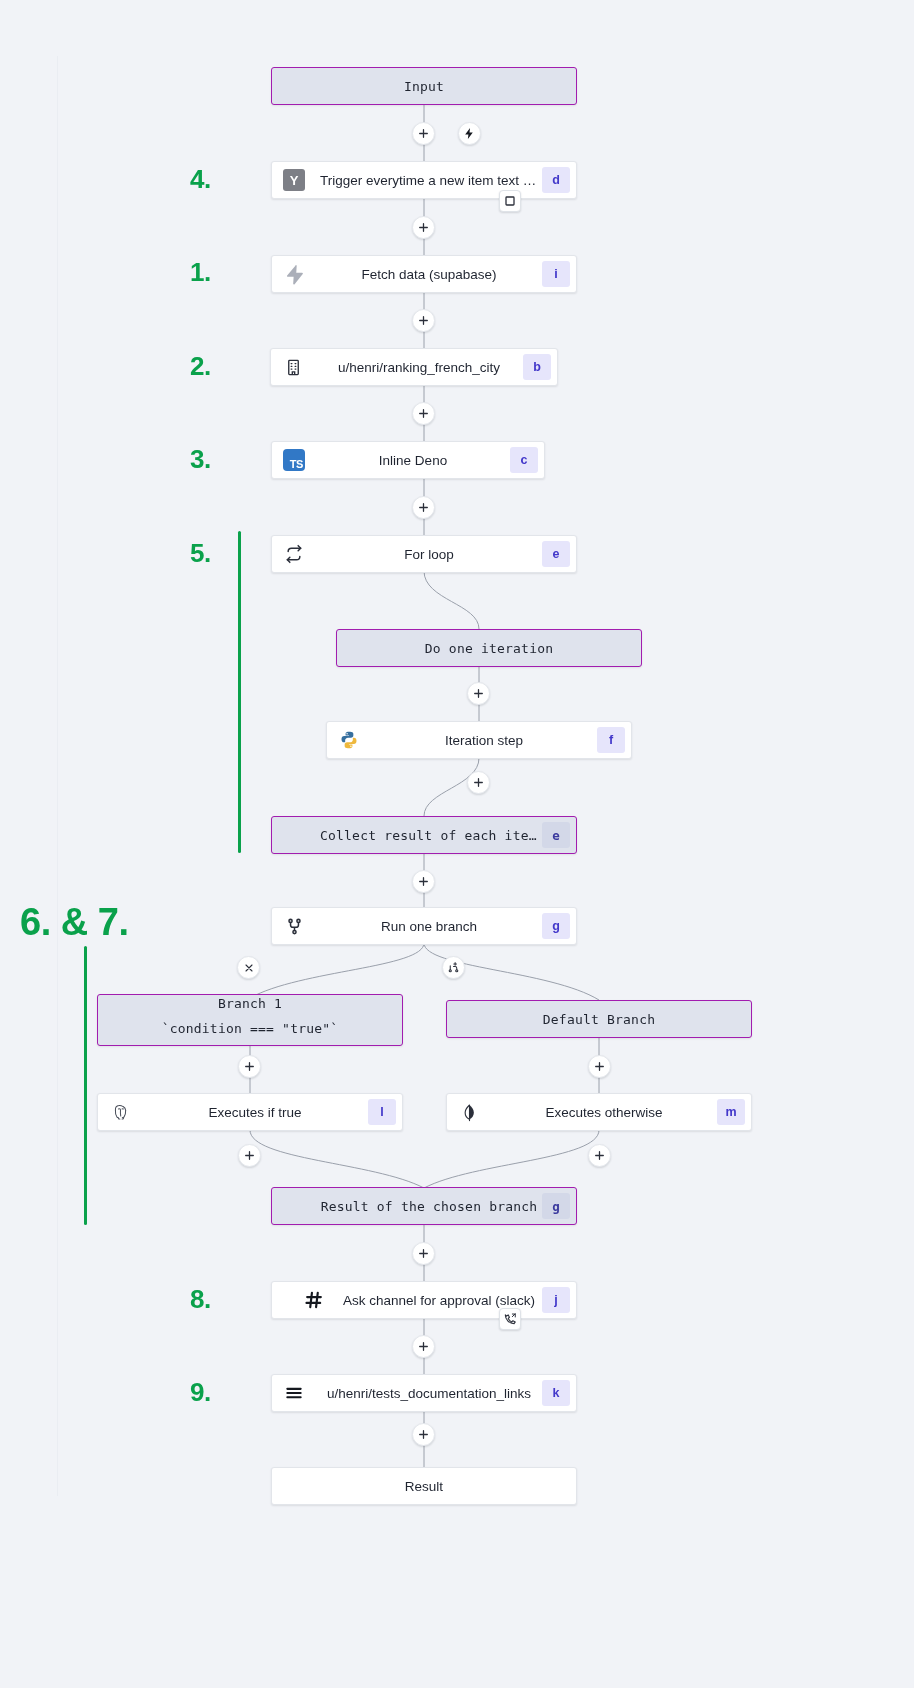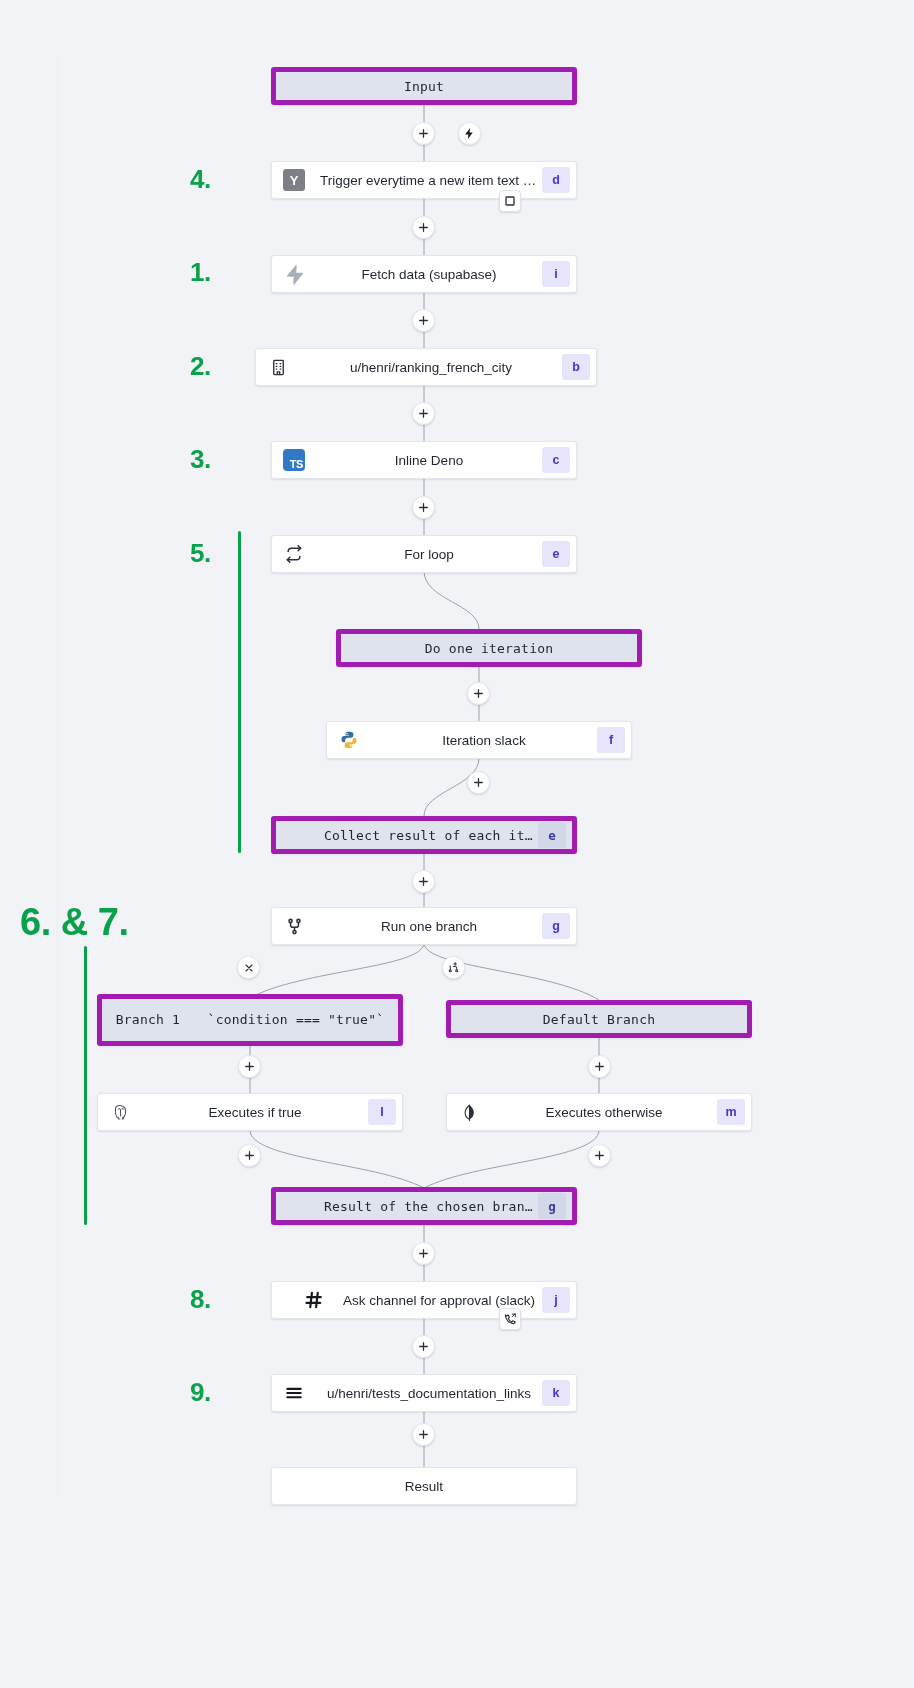--- a/index.html
+++ b/index.html
@@ -33,21 +33,21 @@
     font-size: 13.5px;
     color: #1f2430;
   }
   .node.plain {
     background: #ffffff;
     border: 1px solid #e2e5ea;
     box-shadow: 0 1px 2px rgba(20,25,40,.10);
   }
   .node.virtual {
     background: #dfe3ed;
-    border: 5px solid #a21caf;
+    border: 1px solid #a21caf;
     box-shadow: 0 1px 2px rgba(20,25,40,.08);
     font-family: "DejaVu Sans Mono", monospace;
     font-size: 13px;
     letter-spacing: .2px;
   }
   .node .icon-slot {
     width: 44px; height: 100%;
     display: flex; align-items: center; justify-content: center;
     flex: 0 0 44px;
   }
@@ -70,21 +70,21 @@
     border-radius: 3px;
     font-size: 12.5px; font-weight: 700;
     padding: 0 8px;
   }
   .node.virtual .id-badge { background: #d3d8e8; color: #3b3a9e; box-shadow:none; }
   .node .id-spacer { flex: 0 0 44px; }
 
   
   .node.two-line {
     height: 52px;
-    flex-direction: row;
+    flex-direction: column;
     justify-content: center;
     align-items: center;
     line-height: 1.35;
   }
   .node.two-line .label { text-align: center; }
 
   
   .edge-btn {
     position: absolute;
     width: 23px; height: 23px;
@@ -233,39 +233,39 @@
     <span class="label">Fetch data (supabase)</span>
     <span class="id-badge">i</span>
   </div>
 
   <div class="edge-btn" style="left:412px; top:309px;">
     <svg class="ic" width="13" height="13" viewBox="0 0 24 24" fill="none" stroke="#2b2f3a" stroke-width="2.4" stroke-linecap="round" stroke-linejoin="round">
         <path d="M12 5v14M5 12h14"></path>
       </svg>
   </div>
 
-  <div class="node plain" style="left:255px; top:348px; width:342px;">
+  <div class="node plain" style="left:270px; top:348px; width:288px;">
     <span class="icon-slot">
       <svg class="ic" width="19" height="19" viewBox="0 0 24 24" fill="none" stroke="#2b2f3a" stroke-width="1.7">
           <rect x="6" y="3" width="12" height="18" rx="1"></rect>
           <path d="M9 7h1M14 7h1M9 10.5h1M14 10.5h1M9 14h1M14 14h1" stroke-width="1.6" stroke-linecap="round"></path>
           <path d="M10.5 21v-3.5h3V21"></path>
         </svg>
     </span>
     <span class="label">u/henri/ranking_french_city</span>
     <span class="id-badge">b</span>
   </div>
 
   <div class="edge-btn" style="left:412px; top:402px;">
     <svg class="ic" width="13" height="13" viewBox="0 0 24 24" fill="none" stroke="#2b2f3a" stroke-width="2.4" stroke-linecap="round" stroke-linejoin="round">
         <path d="M12 5v14M5 12h14"></path>
       </svg>
   </div>
 
-  <div class="node plain" style="left:271px; top:441px; width:306px;align-items:center;">
+  <div class="node plain" style="left:271px; top:441px; width:274px;align-items:center;">
     <span class="icon-slot">
       <span class="ts-badge">TS</span>
     </span>
     <span class="label">Inline Deno</span>
     <span class="id-badge">c</span>
   </div>
 
   <div class="edge-btn" style="left:412px; top:496px;">
     <svg class="ic" width="13" height="13" viewBox="0 0 24 24" fill="none" stroke="#2b2f3a" stroke-width="2.4" stroke-linecap="round" stroke-linejoin="round">
         <path d="M12 5v14M5 12h14"></path>
@@ -297,21 +297,21 @@
       </svg>
   </div>
 
   <div class="node plain" style="left:326px; top:721px; width:306px;">
     <span class="icon-slot">
       <svg class="ic" width="20" height="20" viewBox="0 0 24 24">
         <path d="M11.9 2c-2.3 0-4 .6-4 2.4v2.2h4.2v.6H6.2c-1.9 0-3.2 1.2-3.2 3.8 0 2.3 1.1 3.8 2.9 3.8h1.5v-2.4c0-1.8 1.6-3.2 3.4-3.2h3.6c1.6 0 2.8-1.2 2.8-2.7V4.4C17.2 2.8 15.6 2 13.4 2h-1.5zm-2.2 1.6c.5 0 .9.4.9.9s-.4.9-.9.9-.9-.4-.9-.9.4-.9.9-.9z" fill="#366f9e"></path>
         <path d="M12.1 22c2.3 0 4-.6 4-2.4v-2.2h-4.2v-.6h5.9c1.9 0 3.2-1.2 3.2-3.8 0-2.3-1.1-3.8-2.9-3.8h-1.5v2.4c0 1.8-1.6 3.2-3.4 3.2H9.6c-1.6 0-2.8 1.2-2.8 2.7v2.1c0 1.6 1.6 2.4 3.8 2.4h1.5zm2.2-1.6c-.5 0-.9-.4-.9-.9s.4-.9.9-.9.9.4.9.9-.4.9-.9.9z" fill="#eeb83c"></path>
       </svg>
     </span>
-    <span class="label">Iteration slack</span>
+    <span class="label">Iteration step</span>
     <span class="id-badge">f</span>
   </div>
 
   <div class="edge-btn" style="left:467px; top:771px;">
     <svg class="ic" width="13" height="13" viewBox="0 0 24 24" fill="none" stroke="#2b2f3a" stroke-width="2.4" stroke-linecap="round" stroke-linejoin="round">
         <path d="M12 5v14M5 12h14"></path>
       </svg>
   </div>
 
   <div class="node virtual" style="left:271px; top:816px; width:306px;">

